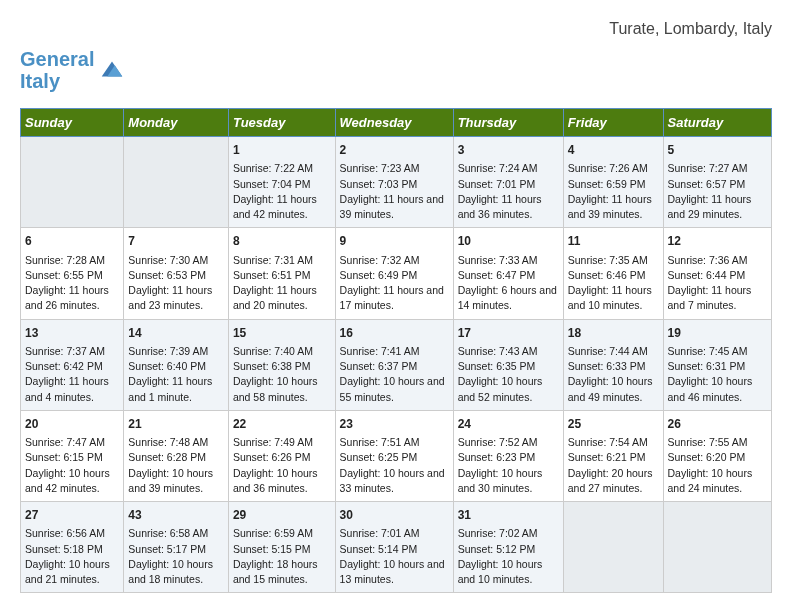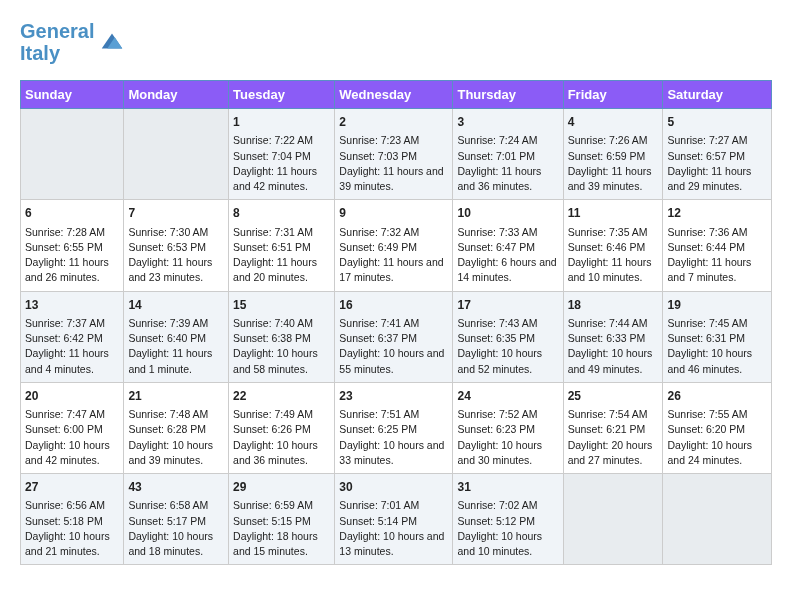--- a/index.html
+++ b/index.html
@@ -12,20 +12,21 @@
     }
     .header {
       display: flex;
       justify-content: space-between;
       align-items: flex-start;
       margin-bottom: 16px;
     }
     .logo {
       display: flex;
       align-items: center;
+      margin-top: 28px;
     }
     .logo-text {
       font-size: 20px;
       font-weight: bold;
       color: #1a3a5c;
       line-height: 1.1;
     }
     .logo-text span {
       color: #4a90c4;
     }
@@ -45,22 +46,23 @@
     .location-title {
       font-size: 16px;
       color: #444;
     }
     table {
       width: 100%;
       border-collapse: collapse;
       font-size: 11px;
     }
     thead tr {
-      background-color: #8b5cf6;
+      background-color: #4d7c0f;
       color: white;
+      font-style: italic;
     }
     thead th {
       padding: 6px 4px;
       text-align: left;
       font-size: 13px;
       font-weight: bold;
       border: 1px solid #5a8fc4;
     }
     tbody tr {
       vertical-align: top;
@@ -102,20 +104,21 @@
           <span>Italy</span>
         </div>
         <svg class="logo-icon" viewBox="0 0 30 30" xmlns="http://www.w3.org/2000/svg">
           <polygon points="4,22 15,6 26,22" fill="#3d7ab5"></polygon>
           <polygon points="10,22 18,10 26,22" fill="#5a9fd4"></polygon>
         </svg>
       </div>
     </div>
   </div>
   <div class="title-block">
+    <div class="location-title">Turate, Lombardy, Italy</div>
   </div>
 </div>
 
 <table>
   <thead>
     <tr>
     <th>Sunday</th>
         <th>Monday</th>
         <th>Tuesday</th>
         <th>Wednesday</th>
@@ -244,21 +247,21 @@
           <span class="day-number">19</span>
           <div>Sunrise: 7:45 AM</div>
           <div>Sunset: 6:31 PM</div>
           <div>Daylight: 10 hours and 46 minutes.</div>
         </td>
       </tr>
       <tr>
         <td>
           <span class="day-number">20</span>
           <div>Sunrise: 7:47 AM</div>
-          <div>Sunset: 6:00 PM</div>
+          <div>Sunset: 6:15 PM</div>
           <div>Daylight: 10 hours and 42 minutes.</div>
         </td>
         <td>
           <span class="day-number">21</span>
           <div>Sunrise: 7:48 AM</div>
           <div>Sunset: 6:28 PM</div>
           <div>Daylight: 10 hours and 39 minutes.</div>
         </td>
         <td>
           <span class="day-number">22</span>

